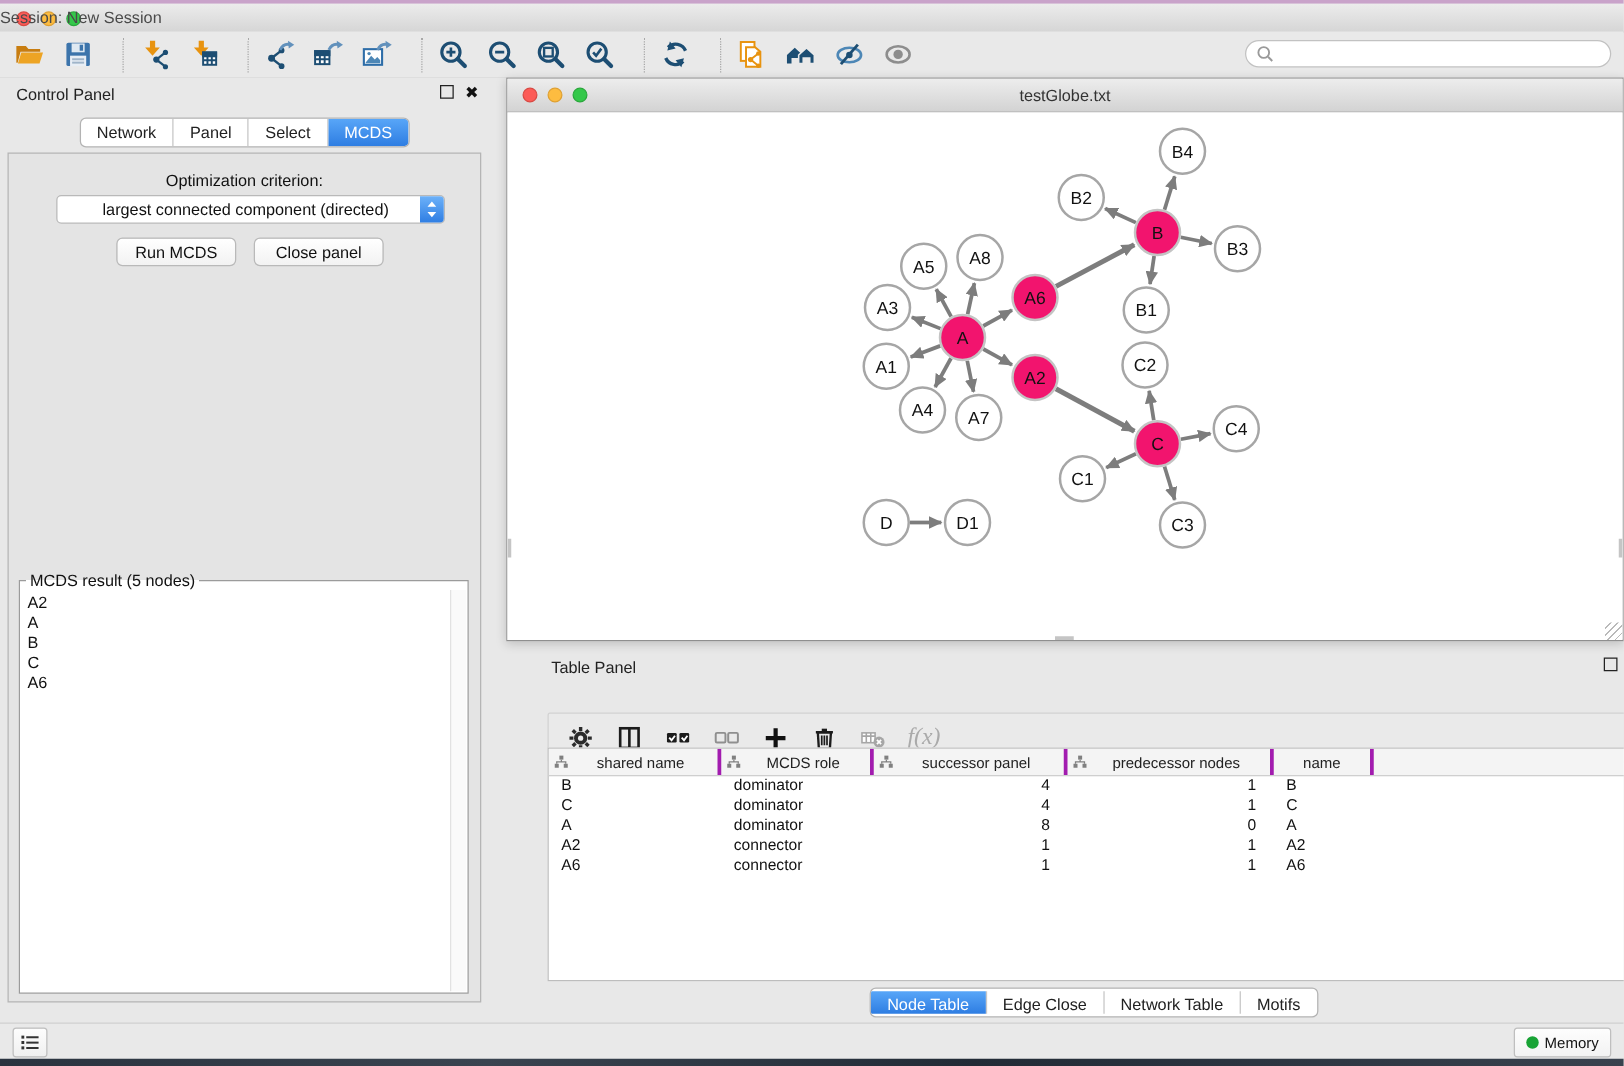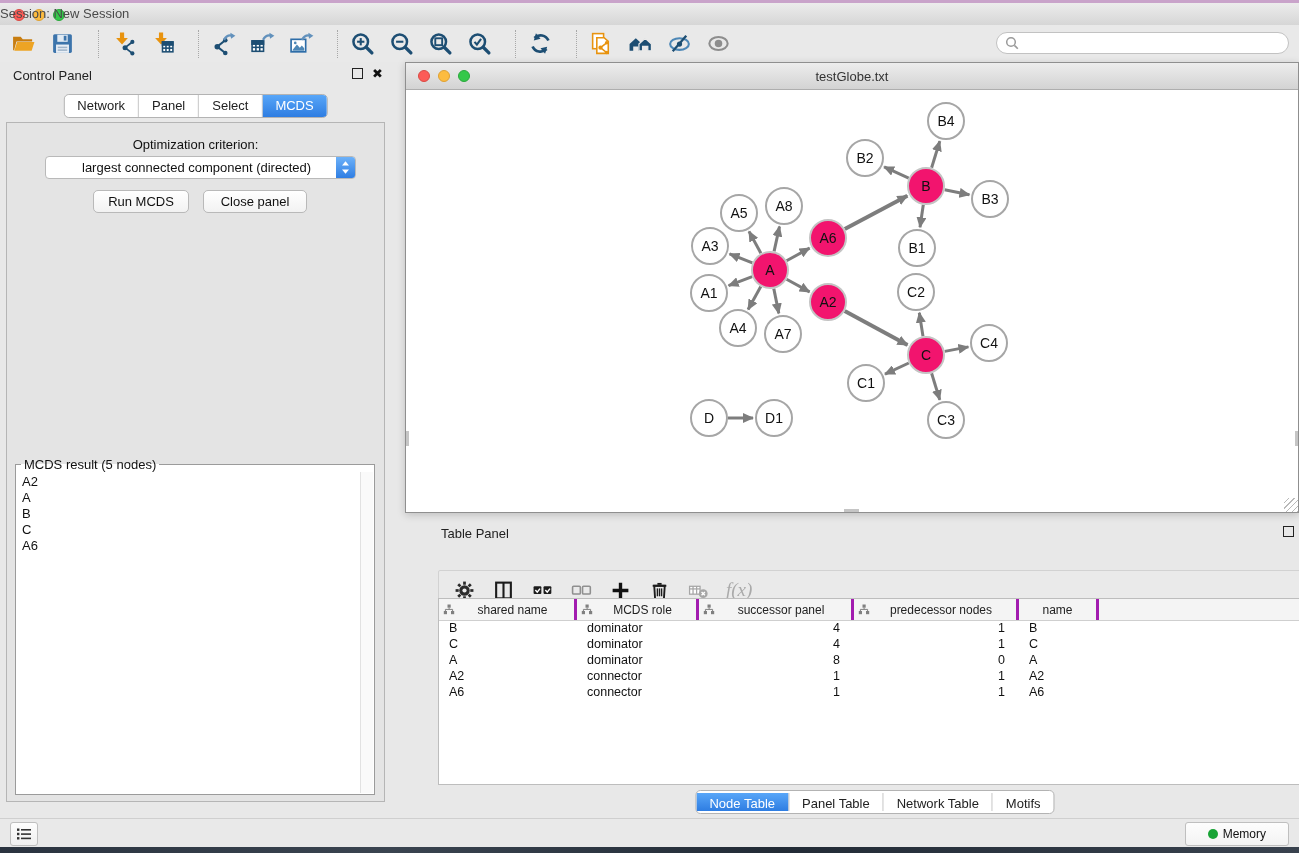--- a/index.html
+++ b/index.html
@@ -94,21 +94,21 @@
   .td-cell{font-size:12.5px;color:#111;box-sizing:border-box;white-space:nowrap;overflow:hidden;}
   .td-cell.left{padding-left:10px;text-align:left;}
   .td-cell.right{padding-right:14px;text-align:right;}
   #tp-tabs{position:absolute;top:270px;left:50%;transform:translateX(-50%);align-items:center;}
   
   #statusbar{position:absolute;top:818px;left:0;right:0;height:29px;background:#e9e9e9;
     border-top:1px solid #cfcfcf;}
   #sb-left-btn{position:absolute;left:10px;top:3px;width:26px;height:22px;background:linear-gradient(#fdfdfd,#f0f0f0);
     border:1px solid #bfbfbf;border-radius:3px;display:flex;align-items:center;justify-content:center;}
   #sb-memory{position:absolute;right:10px;top:3px;height:22px;background:linear-gradient(#fdfdfd,#f3f3f3);
-    border:1px solid #bfbfbf;border-radius:3px;display:flex;align-items:center;padding:0 22px;gap:5px;}
+    border:1px solid #bfbfbf;border-radius:3px;display:flex;align-items:center;padding:0 9px;gap:5px;}
   #sb-memory .dot{width:10px;height:10px;border-radius:50%;background:#18a335;}
   #sb-memory .mem-label{font-size:12px;color:#111;}
 </style>
 </head>
 <body>
 
 <div id="desk-top"></div>
 
 <div id="titlebar">
   <span class="tl red" style="left:13px"></span>
@@ -606,21 +606,21 @@
         <div class="td-row">
           <div class="td-cell left" style="width: 138px;">A6</div>
           <div class="td-cell left" style="width: 122px;">connector</div>
           <div class="td-cell right" style="width: 155px;">1</div>
           <div class="td-cell right" style="width: 165px;">1</div>
           <div class="td-cell left" style="width: 80px;">A6</div>
         </div>
       </div>
     <div id="tp-tabs" class="segbar">
         <div class="seg active">Node Table</div>
-        <div class="seg">Panel Table</div>
+        <div class="seg">Edge Close</div>
         <div class="seg">Network Table</div>
         <div class="seg">Motifs</div>
       </div>
   </div>
 
 </div>
 
 <div id="statusbar">
   <div id="sb-left-btn">
     <svg width="14" height="12" viewBox="0 0 14 12">

